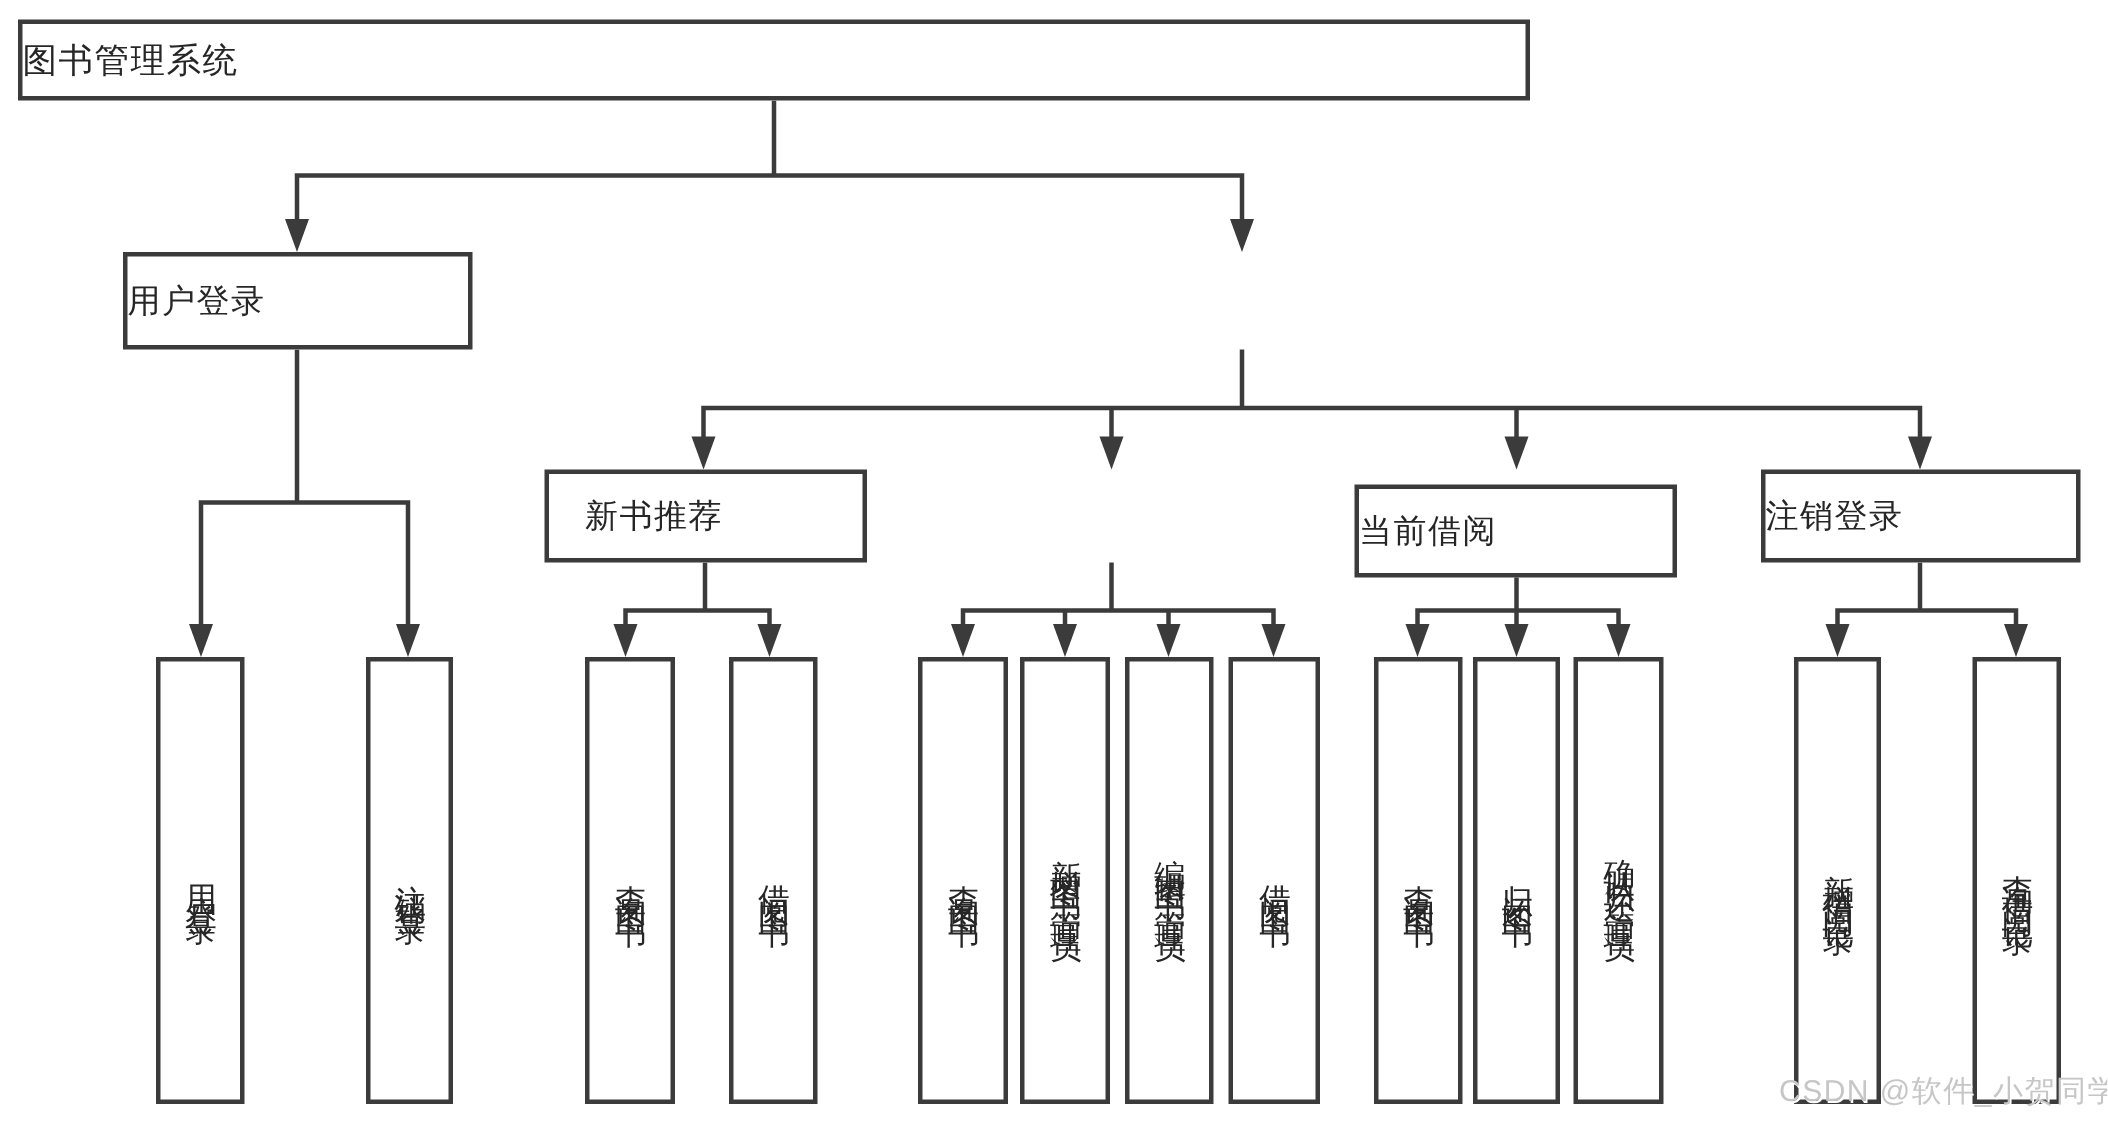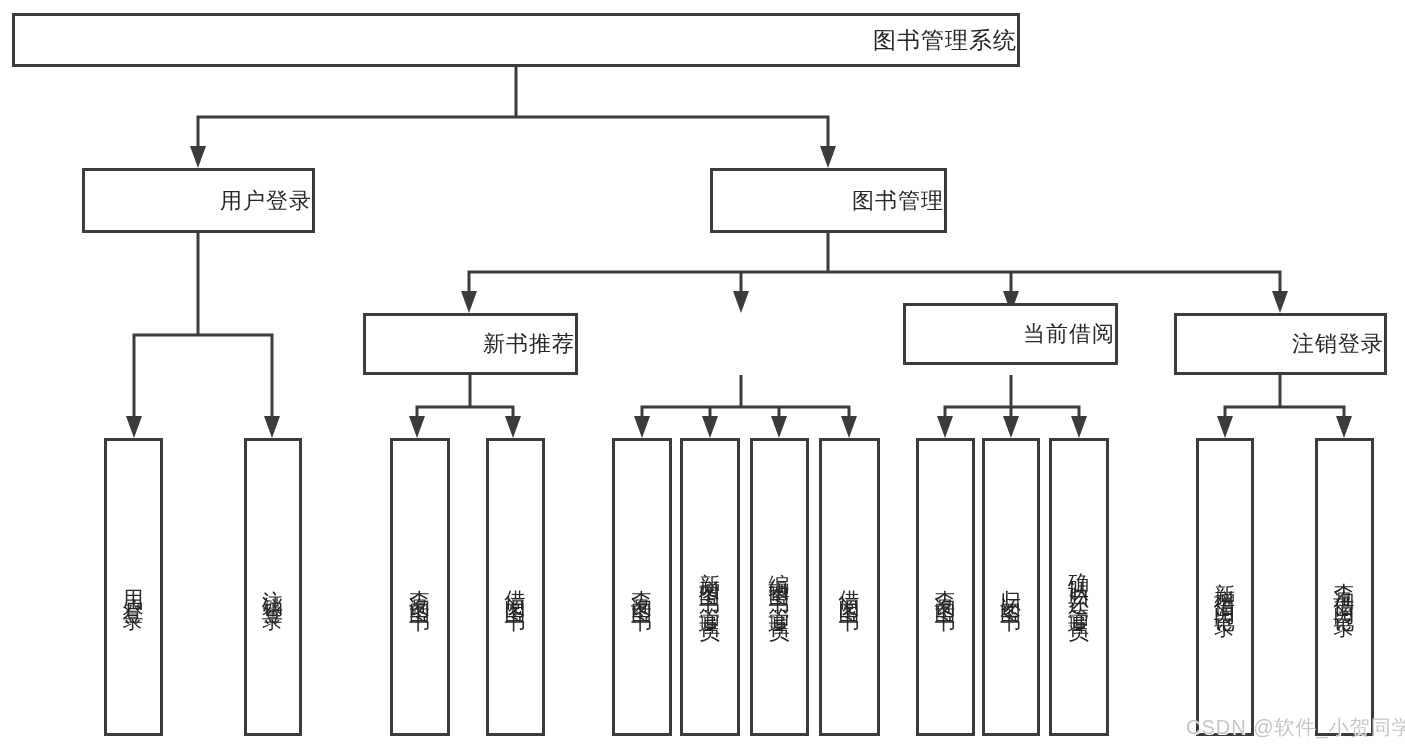--- a/index.html
+++ b/index.html
@@ -25,21 +25,21 @@
     fill: #3b3b3b;
     stroke: none;
   }
   .hbox {
     position: absolute;
     box-sizing: border-box;
     background: #ffffff;
     border: 3px solid #3b3b3b;
     display: flex;
     align-items: center;
-    justify-content: flex-end;
+    justify-content: flex-start;
     font-size: 22px;
     color: #262626;
     letter-spacing: 1px;
     white-space: nowrap;
   }
   .root-box { font-size: 23px; }
   .vbox {
     position: absolute;
     box-sizing: border-box;
     background: #ffffff;
@@ -137,28 +137,25 @@
     </g>
   </svg>
 
   <div class="hbox root-box" style="left:12px; top:13px; width:1008px; height:54px;">
     <span>图书管理系统</span>
   </div>
 
   <div class="hbox" style="left:82px; top:168px; width:233px; height:65px;">
     <span>用户登录</span>
   </div>
-  <div class="hbox" style="left:710px; top:168px; width:237px; height:65px;">
-    <span>图书管理</span>
-  </div>
-
-  <div class="hbox" style="left:363px; top:313px; width:215px; height:62px;">
+
+  <div class="hbox" style="left:363px; top:313px; width:215px; height:62px;padding-left:24px;">
     <span>新书推荐</span>
   </div>
-  <div class="hbox" style="left:903px; top:303px; width:215px; height:62px;">
+  <div class="hbox" style="left:903px; top:323px; width:215px; height:62px;">
     <span>当前借阅</span>
   </div>
   <div class="hbox" style="left:1174px; top:313px; width:213px; height:62px;">
     <span>注销登录</span>
   </div>
 
   <div class="vbox" style="left:104px; width:59px;">
     <span class="vlabel">用户登录</span>
   </div>
   <div class="vbox" style="left:244px; width:58px;">

